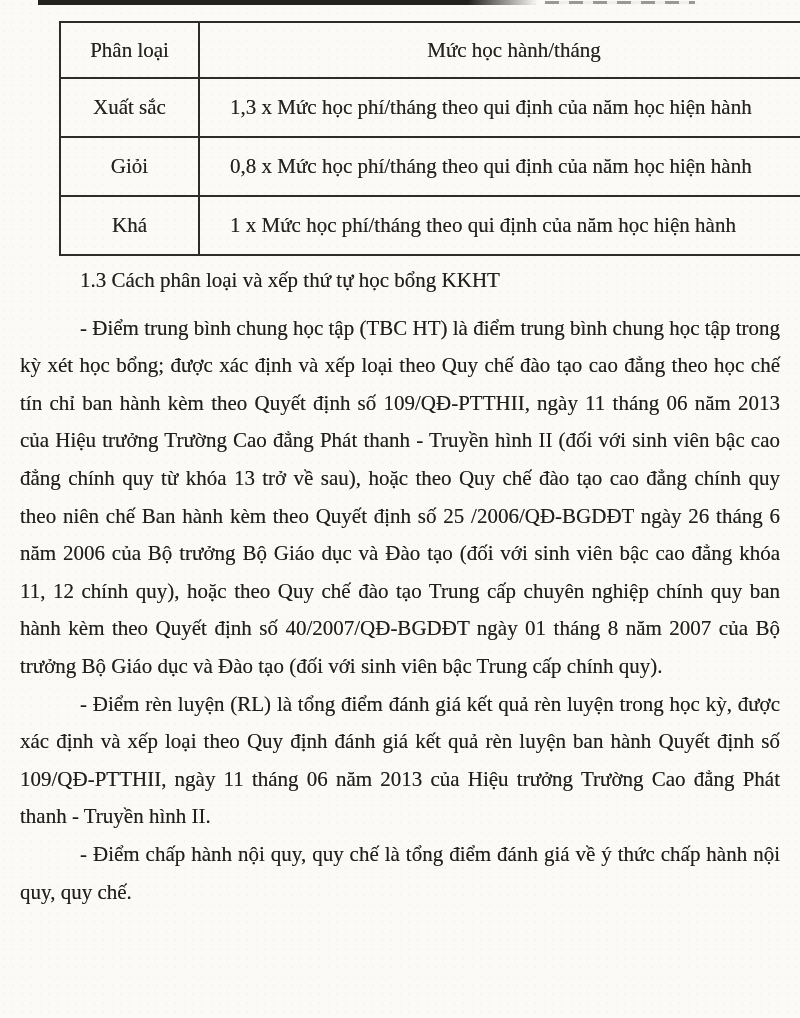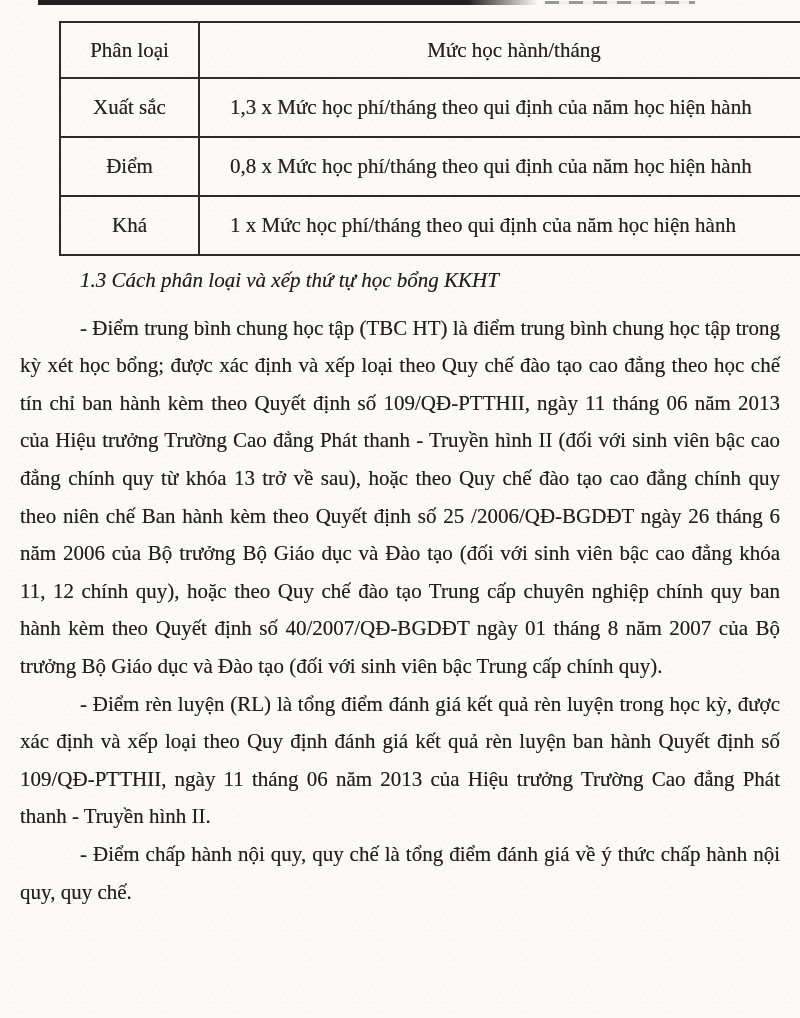--- a/index.html
+++ b/index.html
@@ -56,21 +56,20 @@
   }
   .text-block p {
     margin: 0;
     font-size: 21px;
     line-height: 37.6px;
     text-shadow: 0 0 0.5px rgba(30,28,25,0.55);
   }
   p.heading {
     text-indent: 60px;
     margin-bottom: 9.5px;
-    font-style: italic;
   }
   p.body-para {
     text-align: justify;
     text-indent: 60px;
   }
   p.first-para { margin-top: 10px; }
 </style>
 </head>
 <body>
 
@@ -87,21 +86,21 @@
     <tbody>
       <tr class="hdr">
         <th>Phân loại</th>
         <th>Mức học hành/tháng</th>
       </tr>
       <tr class="row">
         <td class="cat">Xuất sắc</td>
         <td class="amt">1,3 x Mức học phí/tháng theo qui định của năm học hiện hành</td>
       </tr>
       <tr class="row">
-        <td class="cat">Điểm</td>
+        <td class="cat">Giỏi</td>
         <td class="amt">0,8 x Mức học phí/tháng theo qui định của năm học hiện hành</td>
       </tr>
       <tr class="row">
         <td class="cat">Khá</td>
         <td class="amt">1 x Mức học phí/tháng theo qui định của năm học hiện hành</td>
       </tr>
     </tbody>
   </table>
 
   <div class="text-block">

